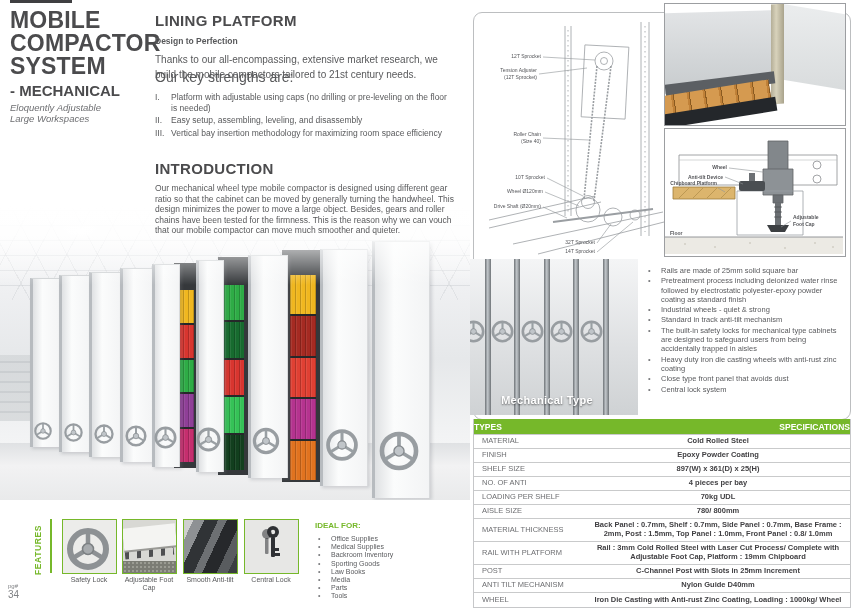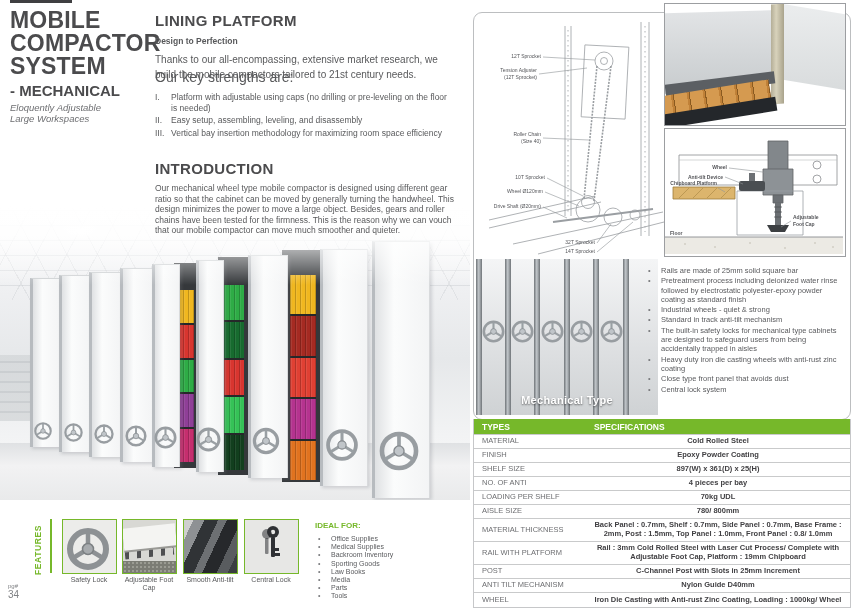--- a/index.html
+++ b/index.html
@@ -60,36 +60,36 @@
            clip-path:polygon(0 4%,100% 0,100% 86%,0 100%);}
   .r-faceR{left:118px;top:0;width:62px;height:86px;background:linear-gradient(180deg,#ebedee,#d9dcdd);
            clip-path:polygon(0 0,100% 12%,100% 100%,0 88%);}
   .r-post{left:106px;top:0;width:13px;height:100px;background:linear-gradient(90deg,#b4ae97,#d8d2bb 40%,#a9a38c);transform:skewY(-4deg);}
   .r-edge{left:0;top:74px;width:110px;height:12px;background:#5b5f63;transform:rotate(-7deg);}
   .r-wood{left:-6px;top:84px;width:112px;height:24px;transform:rotate(-9deg);
           background:repeating-linear-gradient(90deg,#d59a50 0 13px,#c08138 13px 15px,#8a5a20 15px 16px);}
   .r-base{left:-8px;top:102px;width:120px;height:14px;background:#24272b;transform:rotate(-9deg);}
 
   
-  .mech{left:476px;top:259px;width:182px;height:156px;overflow:hidden;
+  .mech{left:456px;top:259px;width:182px;height:156px;overflow:hidden;
         background:linear-gradient(180deg,#f4f5f6,#dddfe1 60%,#cfd2d4);}
   .mrail{position:absolute;top:0;width:6px;height:156px;background:linear-gradient(90deg,#6f7478,#c2c7cb 45%,#6f7478);}
   .mech-cap{position:absolute;left:0;right:0;bottom:9px;text-align:center;color:#fff;font-weight:bold;font-size:11px;
             text-shadow:0 1px 2px rgba(0,0,0,.55);letter-spacing:.3px;}
 
   
   .bullets{left:648px;top:266px;width:198px;font-size:7.5px;line-height:9.3px;color:#5a5b5e;}
   .b-row{display:flex;margin-bottom:1px;}
   .b-dot{width:13px;flex:0 0 13px;text-align:left;color:#7a7b7e;}
 
   
   .spec{left:473px;top:419px;width:376px;border:1px solid #c6c7c9;border-top:none;background:#fff;font-size:7.5px;}
   .shead{display:flex;height:15px;background:#76b82a;color:#fff;font-weight:bold;font-size:8.5px;align-items:center;}
-  .shead .c1{width:112px;padding-left:8px;}
-  .shead .c2{flex:1;text-align:left;}
+  .shead .c1{width:112px;padding-left:0;}
+  .shead .c2{flex:1;text-align:right;}
   .srow{display:flex;border-top:1px solid #c9cacb;align-items:center;}
   .srow.h13{height:13px;} .srow.h14{height:14px;} .srow.tall{height:22px;}
   .sl{width:104px;padding-left:8px;color:#6d6e71;line-height:8.5px;}
   .sv{flex:1;text-align:center;font-weight:bold;color:#414043;line-height:8.8px;padding:0 4px;}
 
   
   .feat-label{left:33px;top:519px;height:56px;writing-mode:vertical-rl;transform:rotate(180deg);
               color:#76b82a;font-weight:bold;font-size:8.5px;letter-spacing:.6px;}
   .feat-rule{left:50px;top:519px;width:2px;height:54px;background:#76b82a;}
   .fbox{position:absolute;top:519px;width:53px;height:53px;border:1.5px solid #76b82a;background:#ececea;overflow:hidden;}

